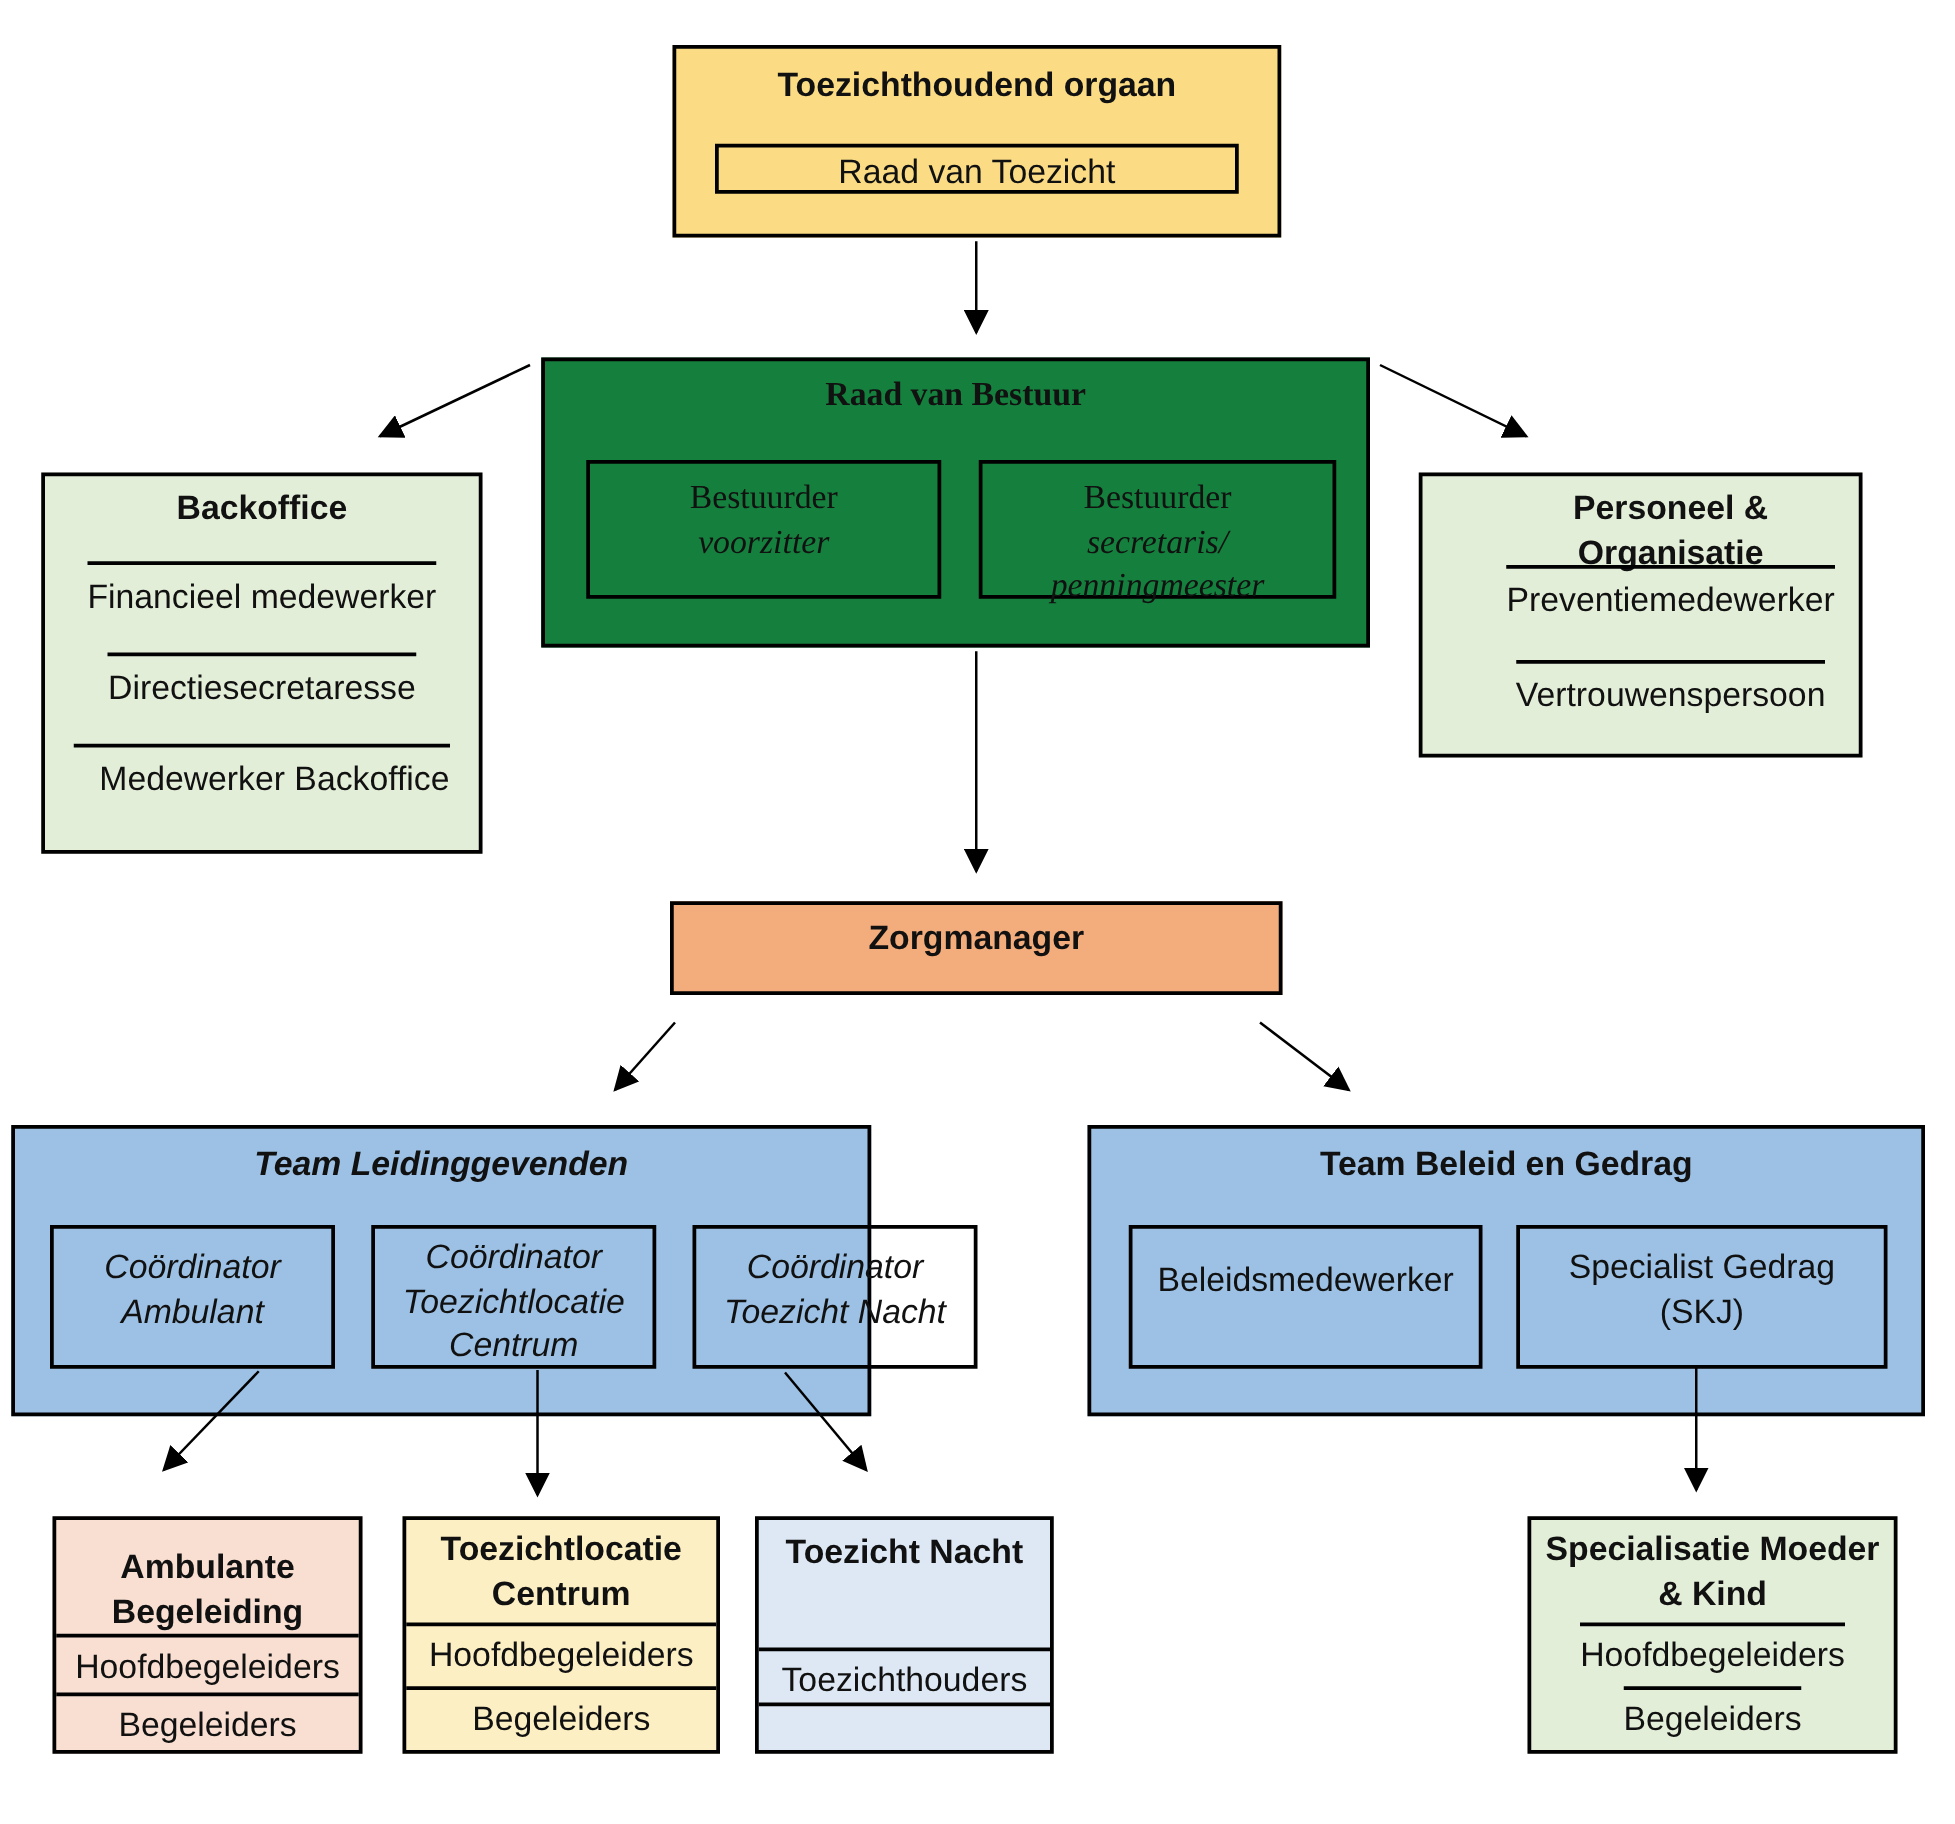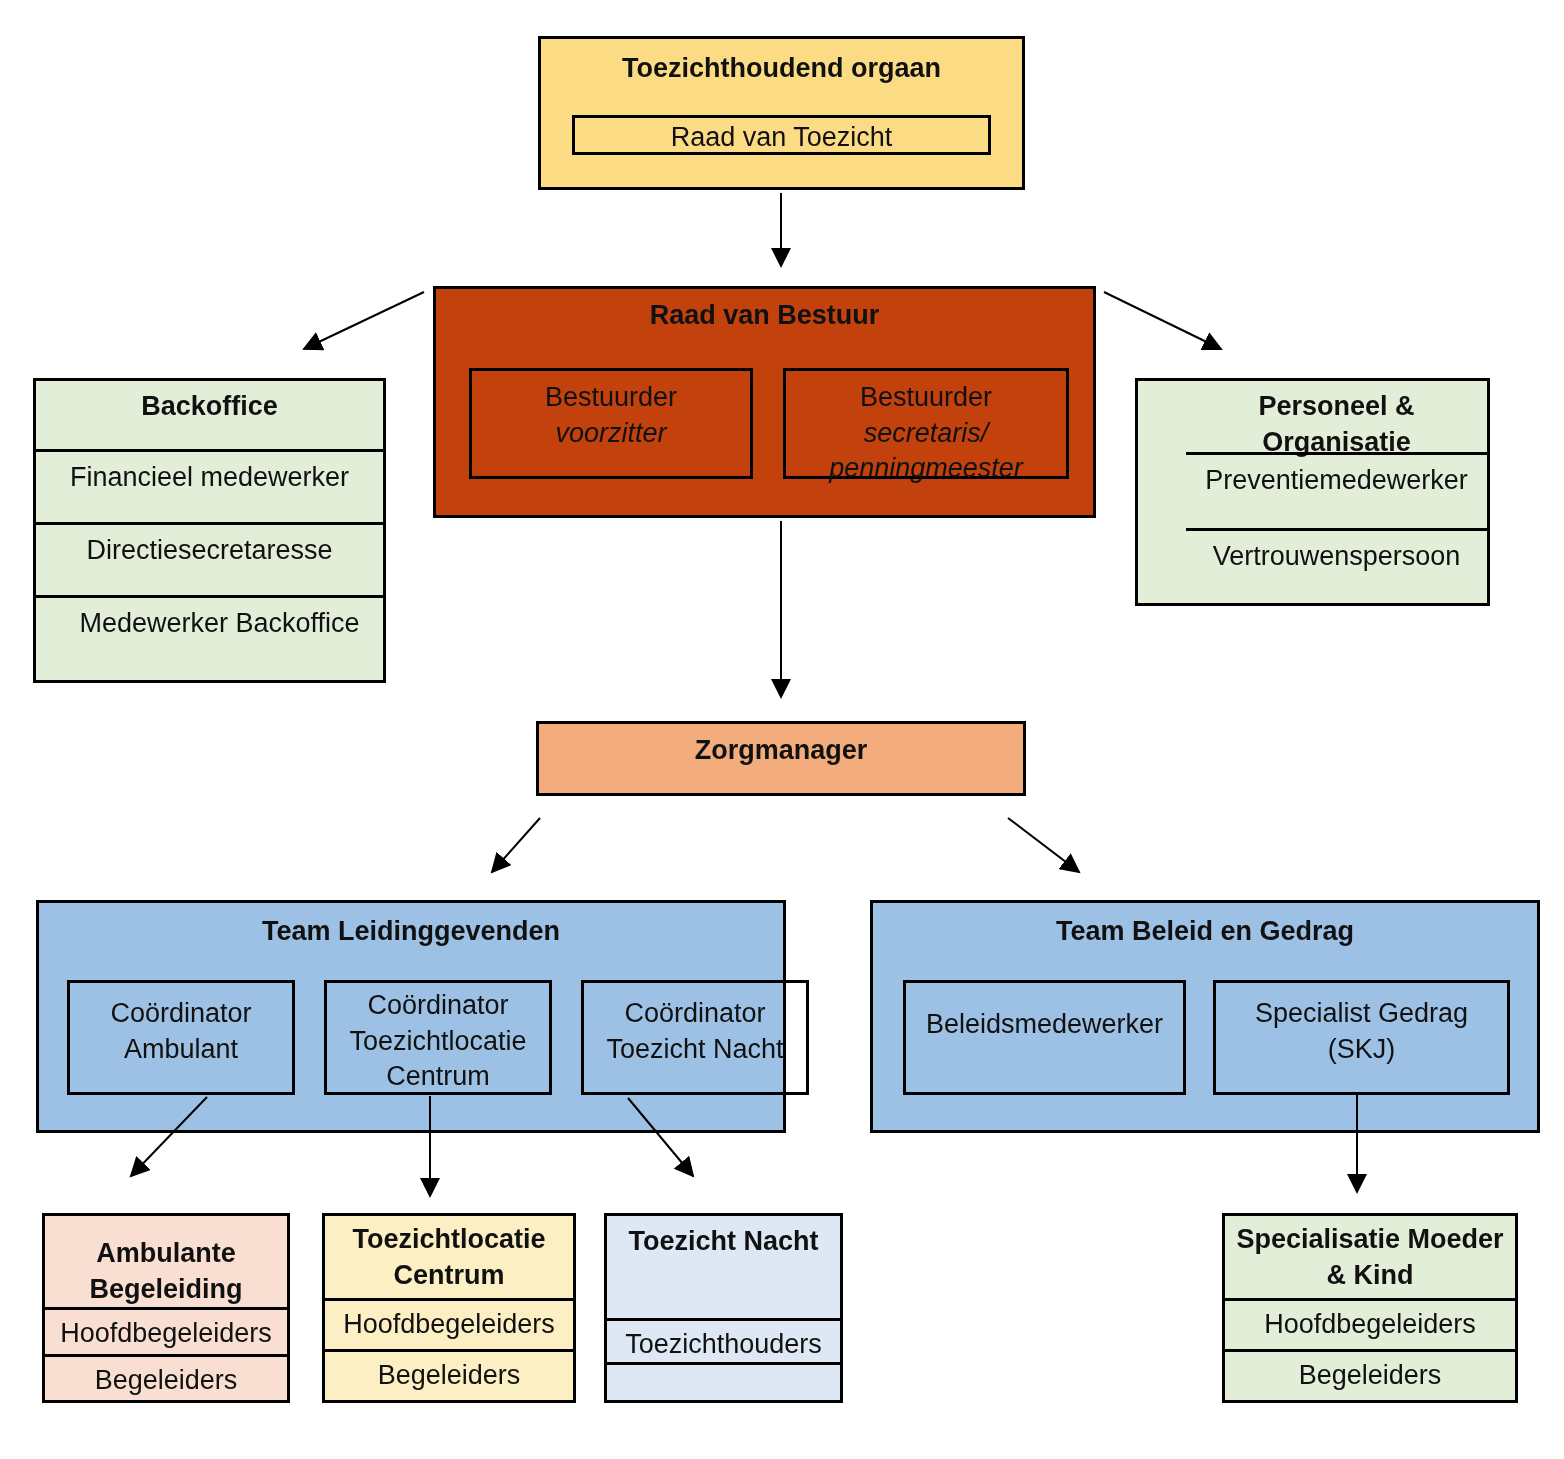--- a/index.html
+++ b/index.html
@@ -2,22 +2,22 @@
 <html><head>
 <meta charset="utf-8">
 <style>
   html,body{margin:0;padding:0;background:#ffffff;}
   .canvas{
     position:relative;width:1564px;height:1459px;background:#ffffff;
     font-family:"Liberation Sans",sans-serif;color:#111;overflow:hidden;
   }
   .box{position:absolute;border:3px solid #000;box-sizing:border-box;text-align:center;}
   .fill-gold{background:#FBDC85;}
-  .fill-green{background:#c2410c;}
-  .fill-lgreen{background:#E3EED8;}
+  .fill-green{background:#15803d;font-family:Liberation Serif, serif;}
+  .fill-lgreen{background:#E3EED8;align-items:center;}
   .fill-orange{background:#F3AC7B;}
   .fill-blue{background:#9CC1E4;}
   .fill-pink{background:#F8DFD2;}
   .fill-cream{background:#FCEFC3;}
   .fill-pblue{background:#DDE8F4;}
   .bigtitle{font-size:27px;font-weight:bold;padding-top:12px;line-height:1.3;}
   .subbox{position:absolute;border:3px solid #000;box-sizing:border-box;text-align:center;}
   .subbox .line{display:block;font-size:27px;line-height:1.32;}
   .subbox .italic{font-style:italic;}
   .tbl{display:flex;flex-direction:column;}
@@ -62,21 +62,21 @@
   <div class="box fill-lgreen tbl" style="left:1135px;top:378px;width:355px;height:228px;padding-left:48px;">
     <div class="tbl-title" style="height:71px;">Personeel &amp; Organisatie</div>
     <div class="tbl-row" style="height:76px;">Preventiemedewerker</div>
     <div class="tbl-row" style="height:75px;">Vertrouwenspersoon</div>
   </div>
 
   <div class="box fill-orange" style="left:536px;top:721px;width:490px;height:75px;">
     <div class="bigtitle" style="padding-top:9px;">Zorgmanager</div>
   </div>
 
-  <div class="box fill-blue" style="left:36px;top:900px;width:750px;height:233px;">
+  <div class="box fill-blue" style="left:9px;top:900px;width:688px;height:233px;font-style:italic;">
     <div class="bigtitle" style="padding-top:11px;">Team Leidinggevenden</div>
     <div class="subbox" style="left:28px;top:77px;width:228px;height:115px;padding-top:13px;">
       <span class="line">Coördinator</span>
       <span class="line">Ambulant</span>
     </div>
     <div class="subbox" style="left:285px;top:77px;width:228px;height:115px;padding-top:5px;">
       <span class="line">Coördinator</span>
       <span class="line">Toezichtlocatie</span>
       <span class="line">Centrum</span>
     </div>

